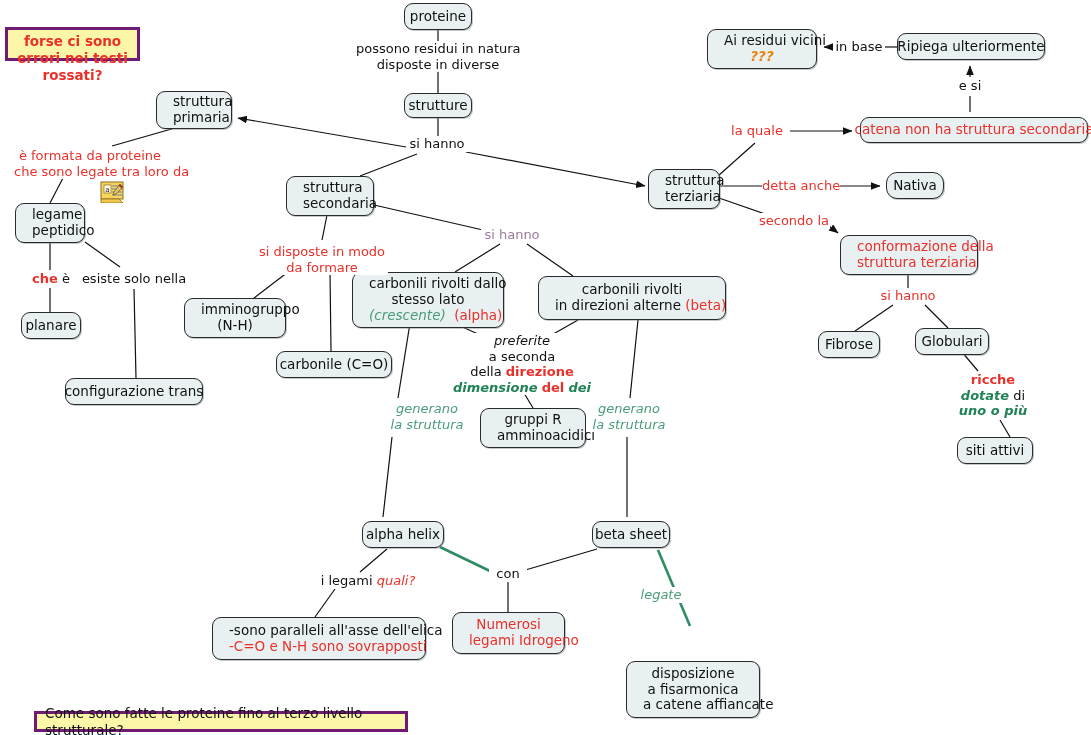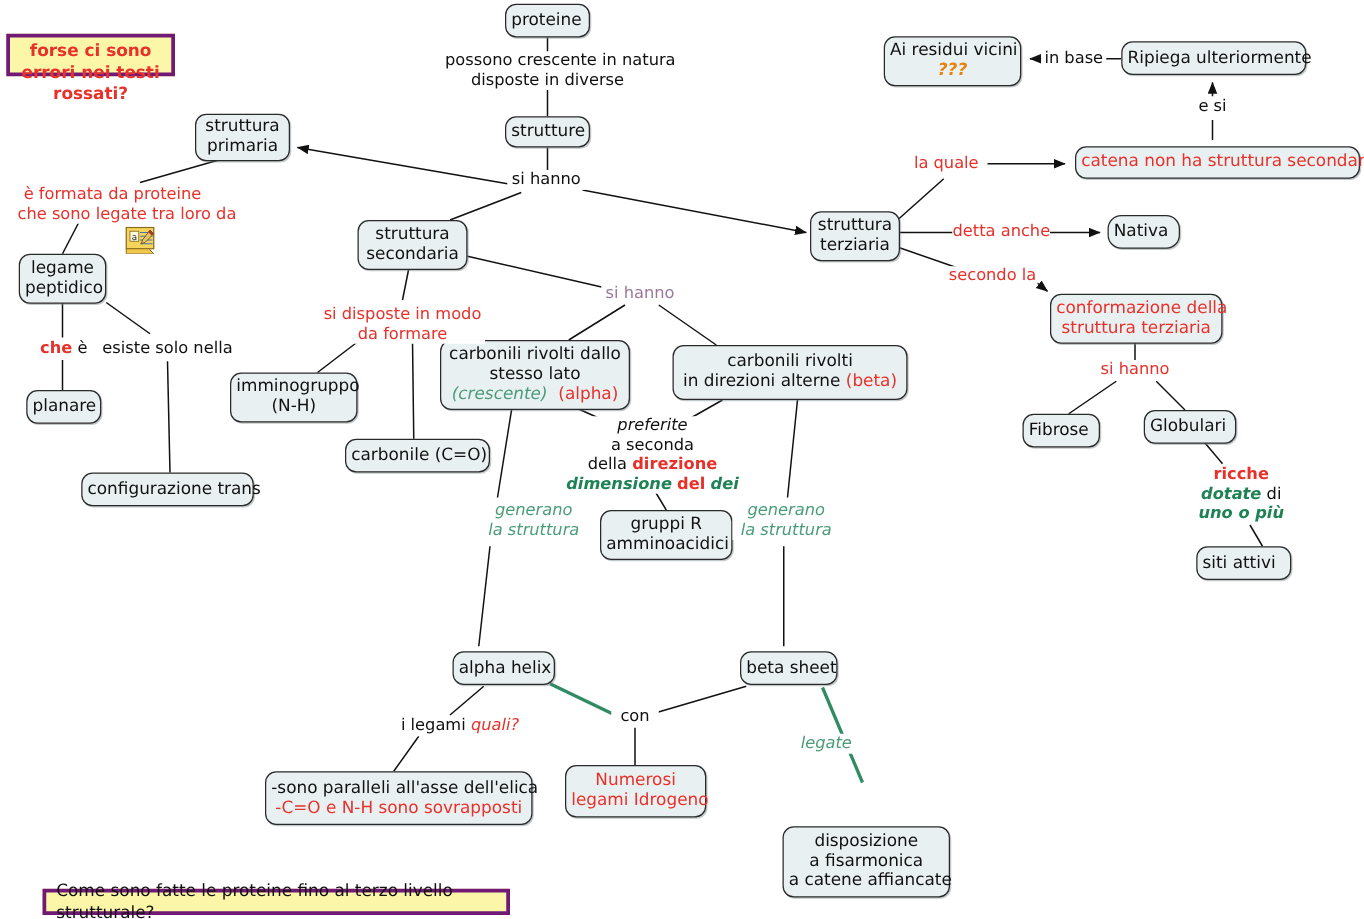--- a/index.html
+++ b/index.html
@@ -8,26 +8,26 @@
   #canvas{position:absolute;left:0;top:0;width:1091px;height:735px;}
   svg.links{position:absolute;left:0;top:0;width:1091px;height:735px;pointer-events:none;}
 
   
   .node{
     position:absolute;
     box-sizing:border-box;
     background:#e9f0f2;
     border:1px solid #2a2a2a;
     border-radius:9px;
-    display:flex;align-items:center;
+    display:flex;align-items:center;justify-content:center;
     text-align:center;
     font-size:13.5px;
     color:#111;
     line-height:1.18;
-    padding:3px 4px;
+    padding:3px 16px;
     box-shadow:1px 1px 0 rgba(120,130,135,.45);
   }
   .node .ln{display:block;white-space:nowrap;}
   .node .inner{width:100%;}
 
   
   .lbl{
     position:absolute;
     font-size:13px;
     color:#111;
@@ -337,21 +337,21 @@
 
   <div class="node" style="left:915px;top:328px;width:74px;height:27px;">
     <span class="ln">Globulari</span>
   </div>
 
   <div class="node" style="left:957px;top:437px;width:76px;height:27px;">
     <span class="ln">siti attivi</span>
   </div>
 
   <div class="lbl" style="left:356px;top:41px;width:164px;">
-    <span class="ln">possono crescente in natura</span>
+    <span class="ln">possono residui in natura</span>
     <span class="ln">disposte in diverse</span>
   </div>
 
   <div class="lbl" style="left:406px;top:136px;width:62px;">
     <span class="ln">si hanno</span>
   </div>
 
   <div class="lbl" style="left:14px;top:148px;width:152px;">
     <span class="ln red">è formata da proteine</span>
     <span class="ln red">che sono legate tra loro da</span>

